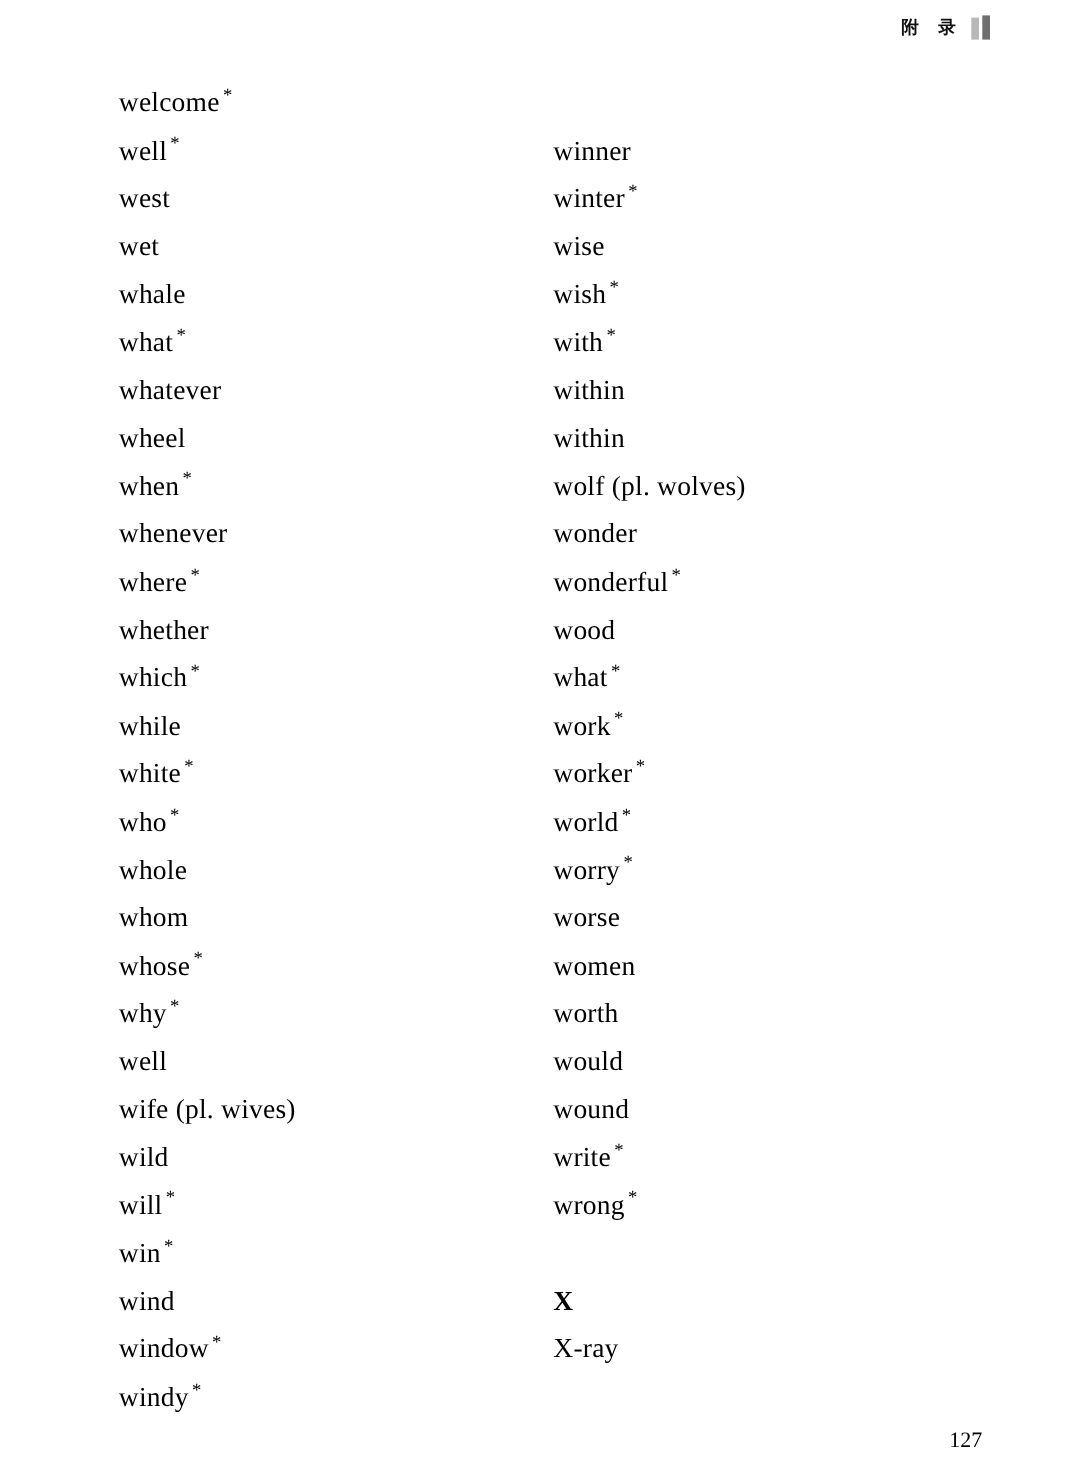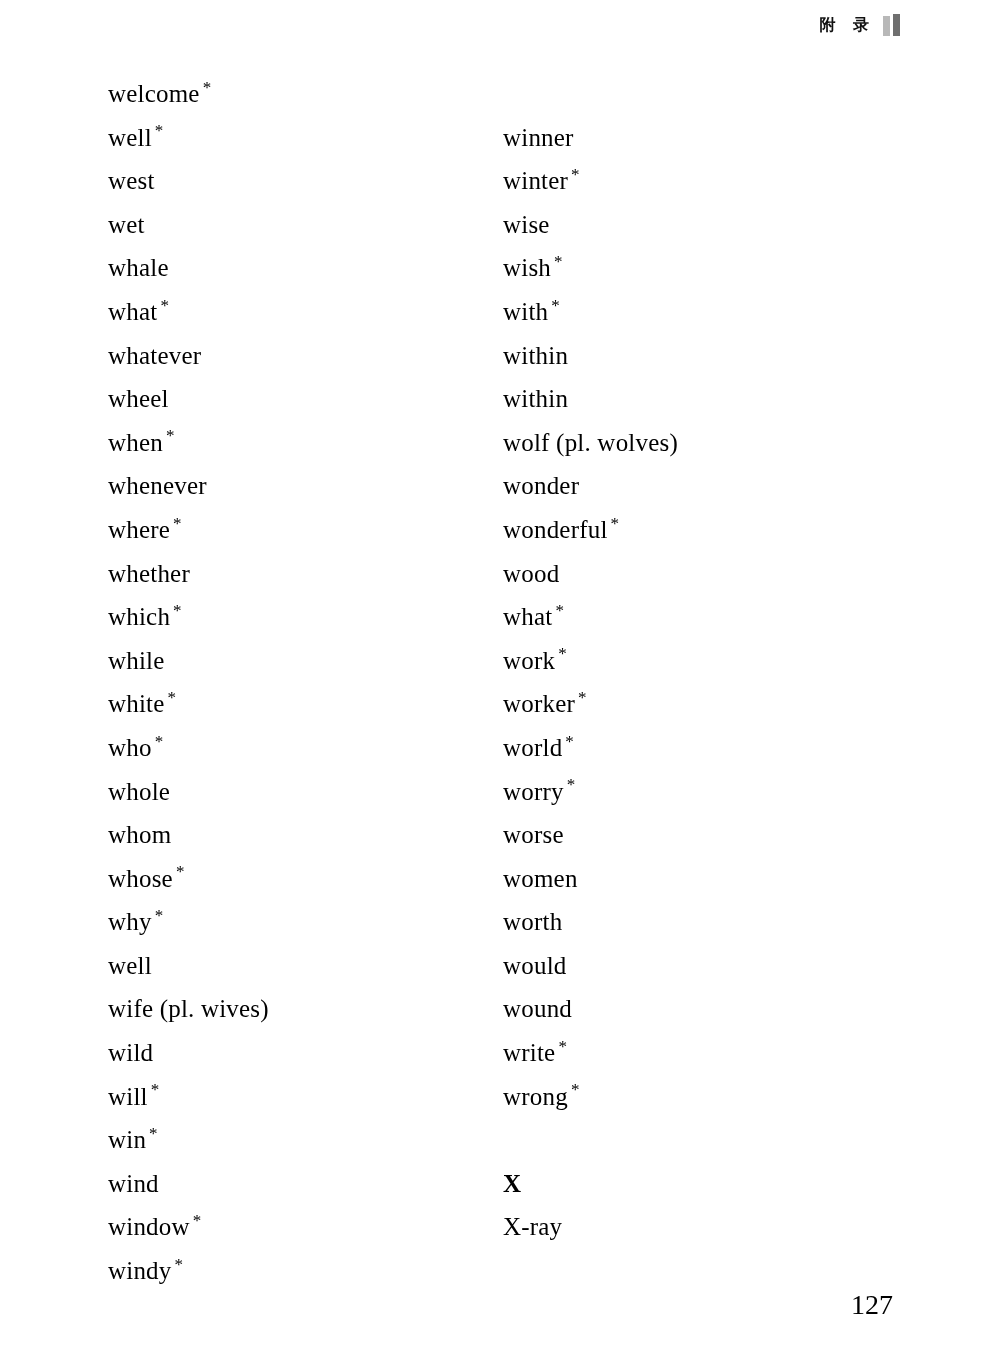--- a/index.html
+++ b/index.html
@@ -81,21 +81,21 @@
   }
   .entry.spacer {
     visibility: hidden;
   }
 
   
   .page-number {
     position: absolute;
     bottom: 24px;
     right: 95px;
-    font-size: 28px;
+    font-size: 20px;
     font-family: "Liberation Serif", serif;
   }
 </style>
 </head>
 <body>
 
 <div class="page-header">
   <span class="header-label">附 录</span>
   <span class="header-marks">
     <i class="m1"></i>

